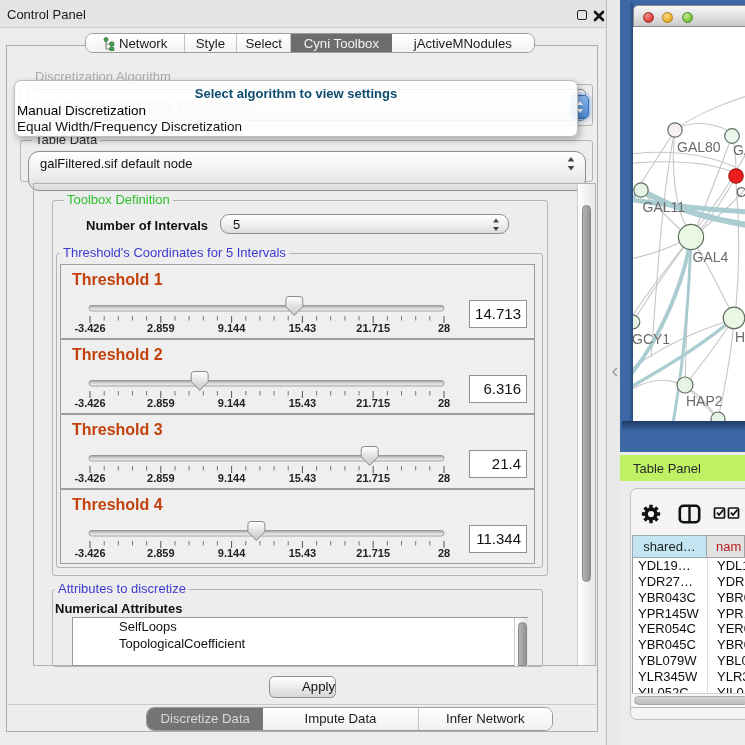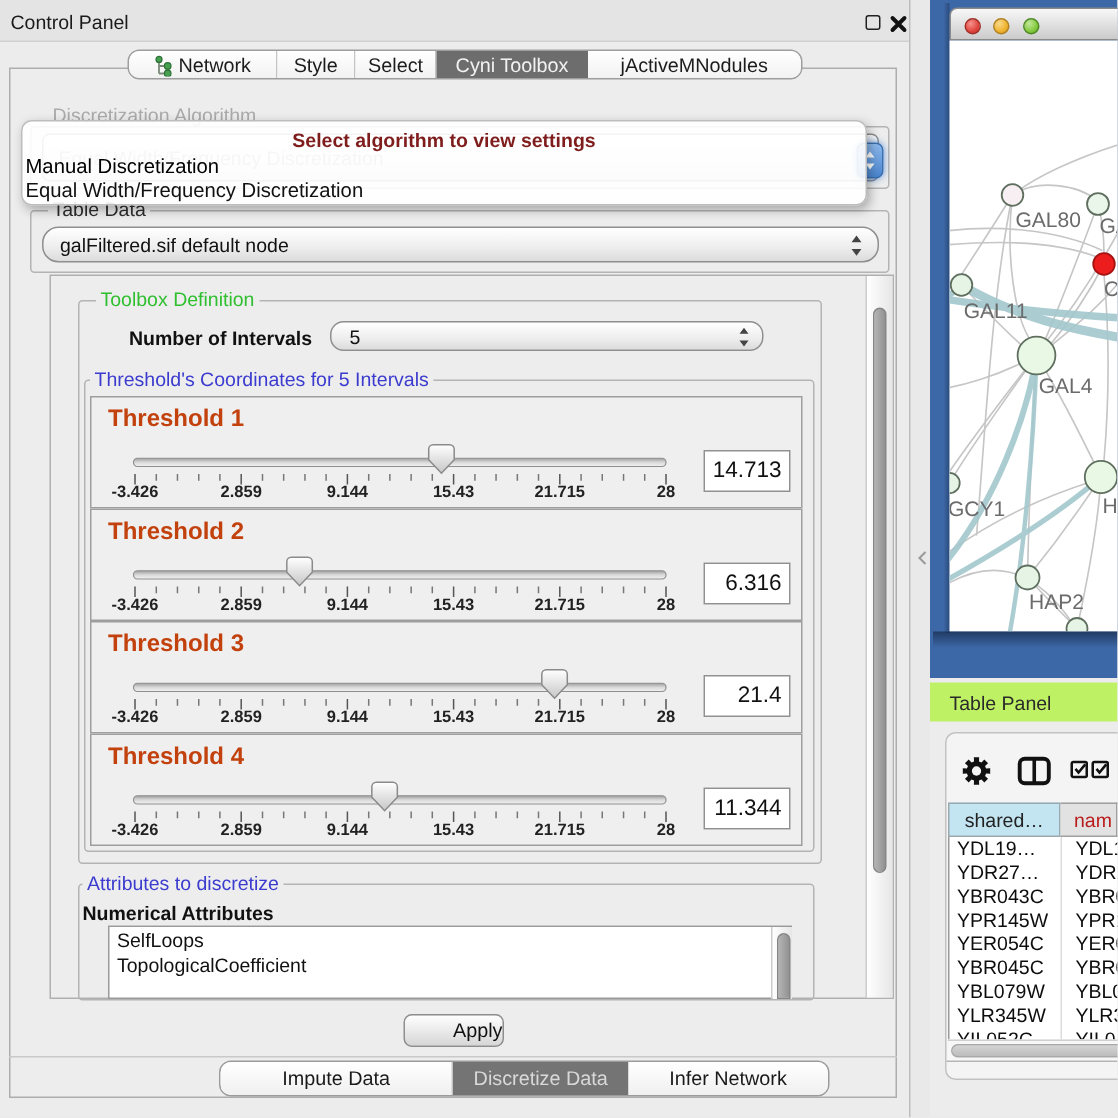--- a/index.html
+++ b/index.html
@@ -18,21 +18,21 @@
 .group { position:absolute; border:1px solid #b4b4b4; border-radius:3px; }
 .gtitle { position:absolute; font-size:13px; background:#ededed; padding:0 3px; line-height:14px;text-align:right; }
 
 .combo { position:absolute; background:linear-gradient(#ffffff,#ededed 60%,#dcdcdc); border:1px solid #8f8f8f; border-radius:10px; font-size:13px; color:#111; }
 
 .tbox { position:absolute; left:60px; width:475px; height:75px; border:1px solid #9e9e9e; background:#efefef; }
 .tlab { position:absolute; left:11px; top:6px; font-size:16px; font-weight:bold; color:#c2410c; }
 .tval { position:absolute; left:408px; top:35px; width:58px; height:28px; background:#fff; border:1px solid #919191; font-size:15px; color:#111; text-align:right; line-height:26px; padding-right:5px; }
 
 #attrlist { position:absolute; left:72px; top:617px; width:456px; height:49px; background:#fff; border:1px solid #9a9a9a; overflow:hidden; }
-#attrlist div { font-size:13px; color:#111; padding-left:5px; line-height:17.2px; }
+#attrlist div { font-size:13px; color:#111; padding-left:5px; line-height:17.2px;margin-left:41px; }
 
 #bottabs { position:absolute; left:146px; top:707px; width:407px; height:24px; background:#fff; border:1px solid #9b9b9b; border-radius:8px; overflow:hidden; display:flex; }
 #bottabs .seg { height:100%; font-size:13.2px; color:#1a1a1a; text-align:center; line-height:22px; border-right:1px solid #c4c4c4; background:linear-gradient(#ffffff,#f0f0f0); }
 #bottabs .seg.dark { background:#747474; color:#d9d9d9; border-right:none; }
 
 .vtrack { position:absolute; background:linear-gradient(to right,#ffffff,#e6e6e6); border-left:1px solid #cccccc; }
 .vthumb { position:absolute; border-radius:4.5px; background:linear-gradient(to right,#b4b4b4,#929292); border:1px solid #868686; }
 
 #bluebg { position:absolute; left:620px; top:0; width:125px; height:452px; background:#3d68a7; }
 #macwin { position:absolute; left:633px; top:5px; width:120px; height:416px; }
@@ -90,21 +90,21 @@
     <span style="position:absolute;left:10px;line-height:31px;color:#a2a2a2">Equal Width/Frequency Discretization</span>
   </div>
   <div class="abs" style="left:571px;top:95px;width:18px;height:24px;border-radius:5px;background:linear-gradient(#8cb8ec,#4a86cf);border:1px solid #3a6fb0;box-shadow:0 0 5px rgba(70,130,210,.9)">
     <svg width="16" height="22">
         <path d="M8,5 L11,9 H5 Z M8,17 L5,13 H11 Z" fill="#fff"></path>
       </svg>
   </div>
 
   <div class="group" style="left:20px;top:140px;width:573px;height:42px"></div>
   <div class="gtitle" style="left:32px;top:133px;color:#2e2e2e">Table Data</div>
-  <div class="combo" style="left:28px;top:151px;width:558px;height:24px;border-radius:11px">
+  <div class="combo" style="left:28px;top:151px;width:558px;height:40px;border-radius:11px">
     <span style="position:absolute;left:11px;line-height:23px">galFiltered.sif default node</span>
     <svg class="abs" style="right:8px;top:3px" width="12" height="18">
         <path d="M6,2 L9.3,6.5 H2.7 Z M6,15.5 L2.7,11 H9.3 Z" fill="#444"></path>
       </svg>
   </div>
 
   <div class="abs" style="left:33px;top:183px;width:563px;height:483px;border:1px solid #b0b0b0"></div>
   <div class="vtrack" style="left:577px;top:184px;width:18px;height:481px"></div>
   <div class="vthumb" style="left:581.5px;top:205px;width:9px;height:377px"></div>
 
@@ -191,22 +191,22 @@
   <div id="attrlist">
     <div>SelfLoops</div>
     <div>TopologicalCoefficient</div>
   </div>
   <div class="vtrack" style="left:514px;top:618px;width:14px;height:48px"></div>
   <div class="vthumb" style="left:517.5px;top:622px;width:9px;height:44px;border-radius:4.5px 4.5px 0 0"></div>
 
   <div class="abs" style="left:269px;top:676px;width:67px;height:22px;border:1px solid #8e8e8e;border-radius:5.5px;background:linear-gradient(#ffffff,#d6d6d6);font-size:13.2px;text-align:right;line-height:20px;color:#111">Apply</div>
   <div class="abs" style="left:6px;top:704px;width:592px;height:0;border-top:1px solid #c9c9c9"></div>
   <div id="bottabs">
+    <div class="seg dark" style="width:117px">Discretize Data</div>
     <div class="seg" style="width:156px">Impute Data</div>
-    <div class="seg dark" style="width:117px">Discretize Data</div>
     <div class="seg" style="width:134px;border-right:none">Infer Network</div>
   </div>
 </div>
 
 <svg class="abs" style="left:610px;top:366px" width="10" height="12">
     <path d="M7,2 L3,6 L7,10" stroke="#9a9a9a" stroke-width="1.4" fill="none"></path>
   </svg>
 
 <div id="bluebg">
   <div class="abs" style="left:9px;top:2px;width:4px;height:420px;background:linear-gradient(to right,rgba(20,40,70,0),rgba(20,40,70,0.45))"></div>
@@ -345,16 +345,16 @@
       <span class="c2">YIL0</span>
     </div>
 
 </div>
 
 <div class="abs" style="left:632px;top:693px;width:113px;height:14px;background:#f7f7f7;border-top:1px solid #cfcfcf"></div>
 <div class="abs" style="left:634px;top:695.5px;width:115px;height:9px;border-radius:4.5px;background:linear-gradient(#d4d4d4,#bcbcbc);border:1px solid #a9a9a9"></div>
 <div class="abs" style="left:631px;top:707px;width:114px;height:0;border-top:1px solid #b5b5b5"></div>
 
 <div class="abs" style="left:14px;top:80px;width:564px;height:57px;background:rgba(255,255,255,0.9);border:1px solid #bdbdbd;border-radius:7px;box-shadow:2px 3px 7px rgba(0,0,0,0.3)">
-  <div style="position:absolute;left:0;top:5px;width:100%;text-align:center;font-size:13px;font-weight:bold;color:#7f1d1d">Select algorithm to view settings</div>
+  <div style="position:absolute;left:0;top:5px;width:100%;text-align:center;font-size:13px;font-weight:bold;color:#0c4a6e">Select algorithm to view settings</div>
   <div style="position:absolute;left:2px;top:22px;font-size:13.5px;font-weight:normal;color:#000">Manual Discretization</div>
   <div style="position:absolute;left:2px;top:38px;font-size:13.5px;color:#111">Equal Width/Frequency Discretization</div>
 </div>
 
 </body></html>

